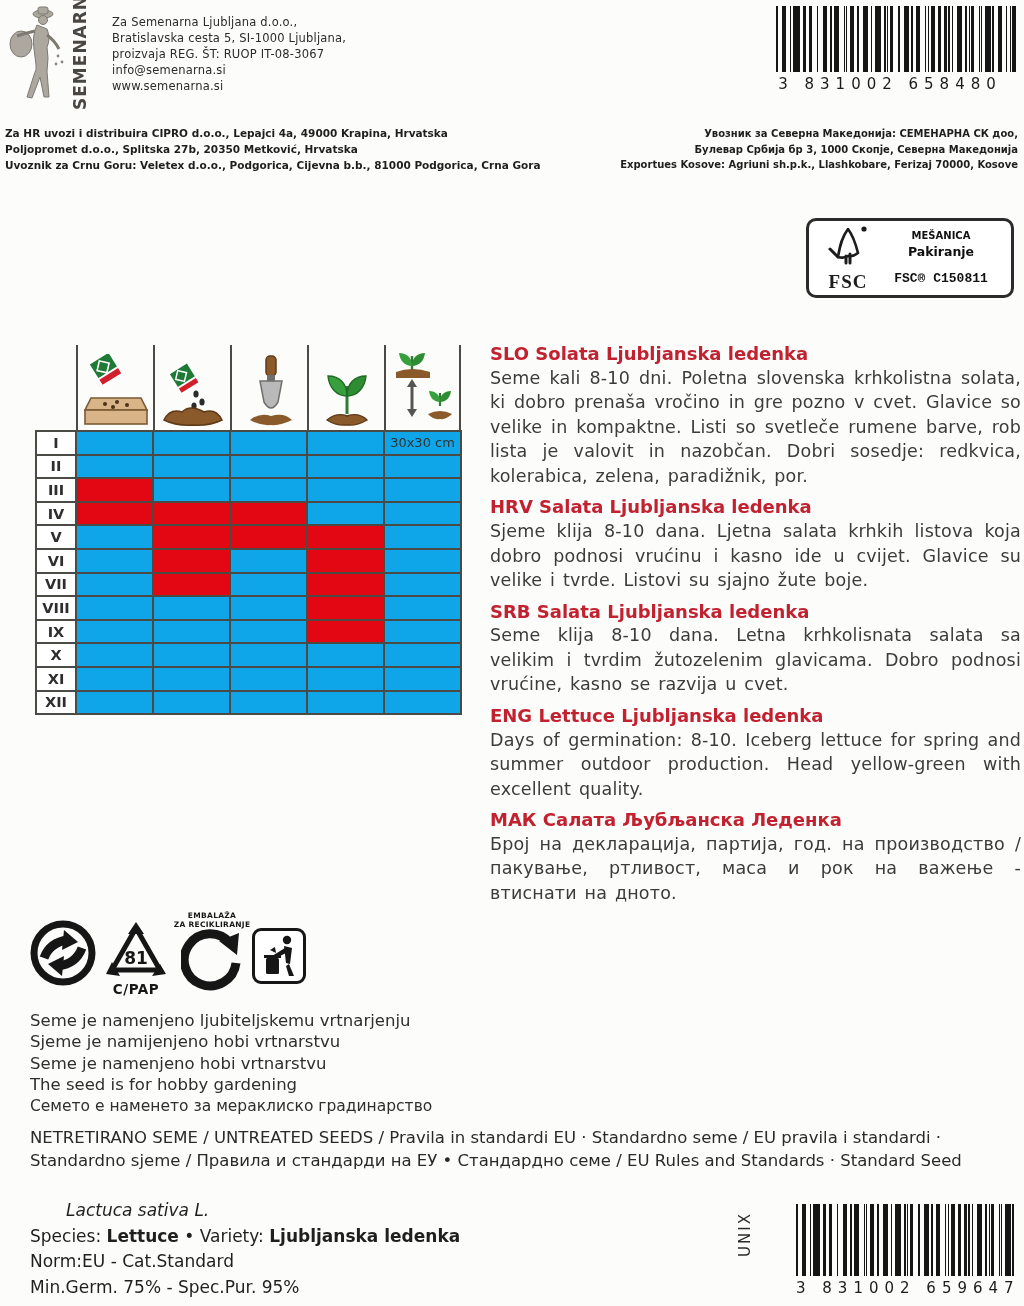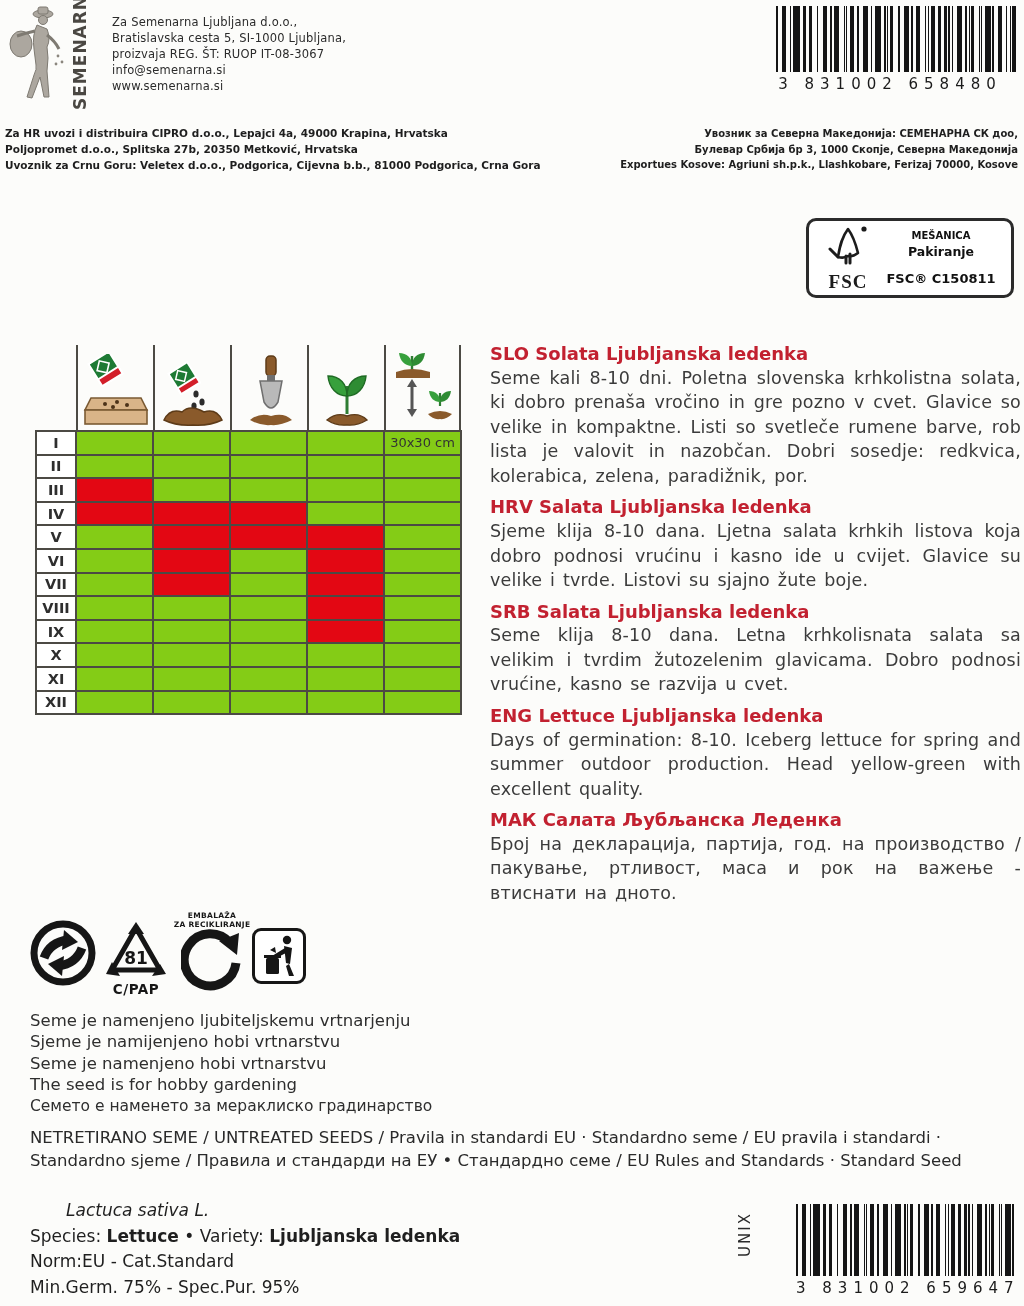--- a/index.html
+++ b/index.html
@@ -32,33 +32,33 @@
   #dist-right{right:6px;top:126px;font-size:10px;font-weight:bold;line-height:1.55;color:#1e1e1e;text-align:right;}
 
   
   #fsc-box{left:806px;top:218px;width:208px;height:80px;border:3px solid #2b2b2b;border-radius:10px;
            display:flex;align-items:center;padding:4px 8px;box-sizing:border-box;background:#fff;}
   #fsc-left{width:62px;text-align:center;}
   #fsc-left .fsc-word{font-family:"Liberation Serif",serif;font-weight:bold;font-size:19px;color:#1c1c1c;letter-spacing:1px;}
   #fsc-right{flex:1;text-align:center;color:#111;}
   #fsc-right .l1{font-weight:bold;font-size:10px;}
   #fsc-right .l2{font-weight:bold;font-size:12.5px;margin-top:3px;}
-  #fsc-right .l3{font-weight:bold;font-size:13px;margin-top:12px;}
+  #fsc-right .l3{font-weight:bold;font-size:13px;margin-top:12px;font-family:Liberation Mono, monospace;}
 
   
   #calendar{left:35px;top:345px;}
   #cal-header{display:flex;margin-left:41px;height:85px;}
   .cal-hcell{width:77px;box-sizing:border-box;border-left:2px solid #4c4a44;
              display:flex;align-items:flex-end;justify-content:center;padding-bottom:2px;}
   .cal-hcell:last-child{border-right:2px solid #4c4a44;}
   #cal-grid{border:1px solid #4c4a44;display:inline-block;}
   .cal-row{display:flex;}
   .cal-label{width:40px;height:23.6px;box-sizing:border-box;border:1px solid #4c4a44;background:#fff;
              font-size:14.5px;font-weight:bold;color:#2e2e2e;display:flex;align-items:center;justify-content:center;}
-  .cal-cell{width:77px;height:23.6px;box-sizing:border-box;border:1px solid #4c4a44;background:#84cc16;
+  .cal-cell{width:77px;height:23.6px;box-sizing:border-box;border:1px solid #4c4a44;background:#0ea5e9;
             display:flex;align-items:center;justify-content:center;font-size:13px;color:#333;}
   .cal-cell.active{background:#e30713;}
 
   
   #descriptions{left:490px;top:342px;width:531px;}
   .desc-title{color:#c22130;font-weight:bold;font-size:18px;line-height:1.32;margin-top:7px;}
   .desc-title:first-child{margin-top:0;}
   .desc-body{font-size:17.5px;line-height:1.4;text-align:justify;color:#3b3b3b;word-spacing:2px;letter-spacing:.2px;}
 
   

